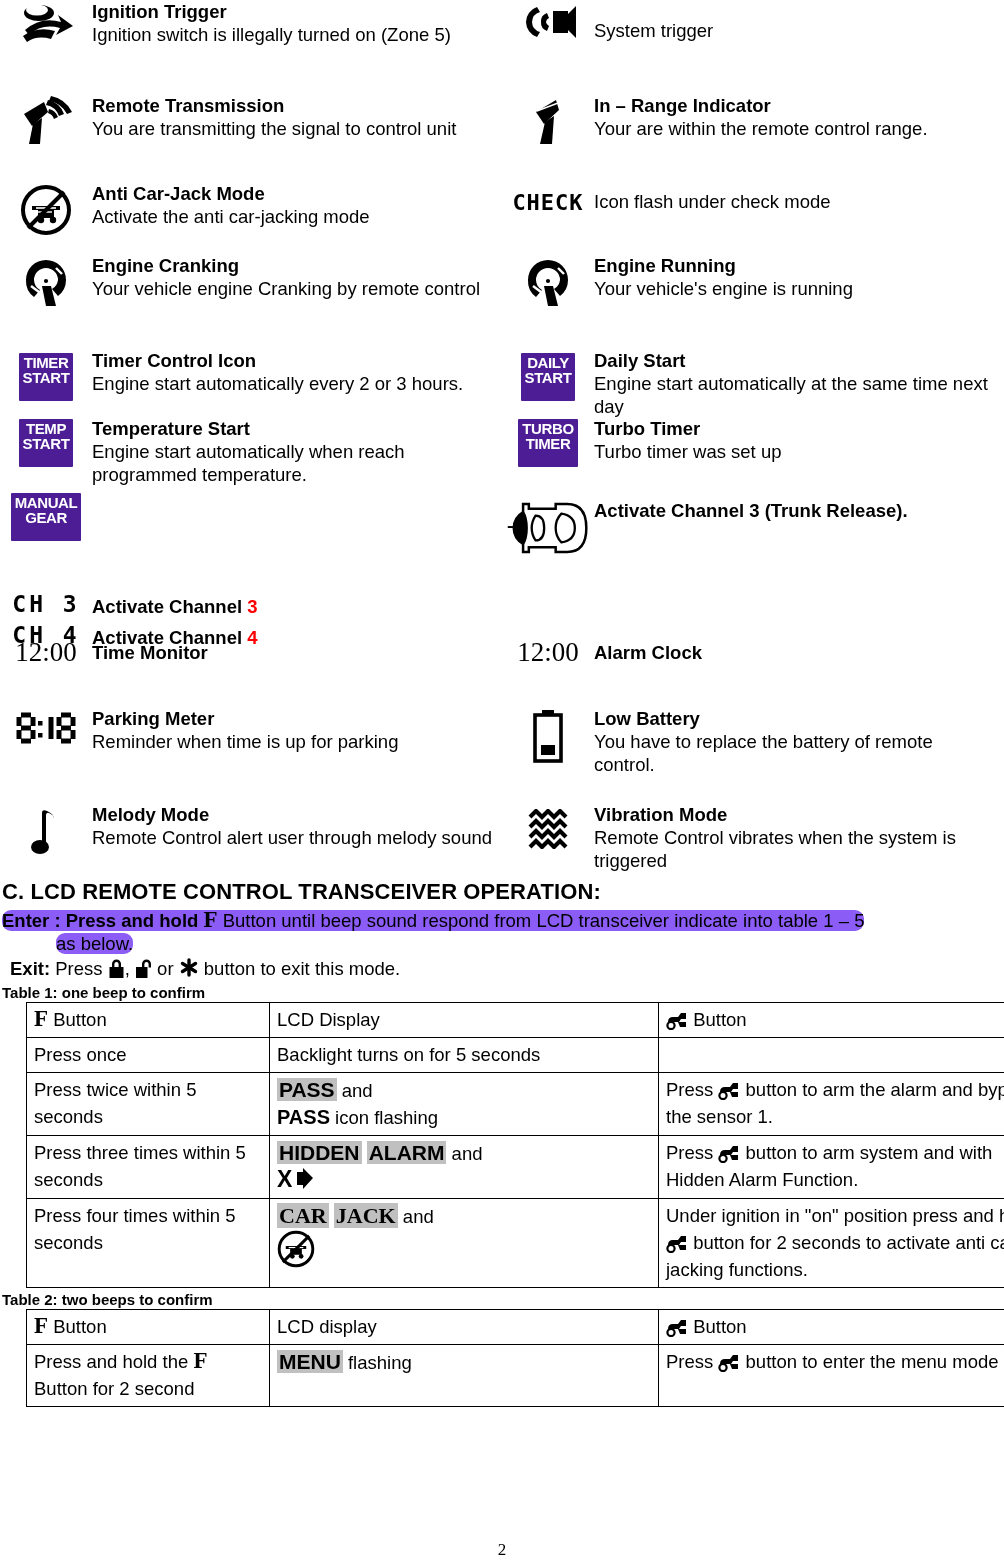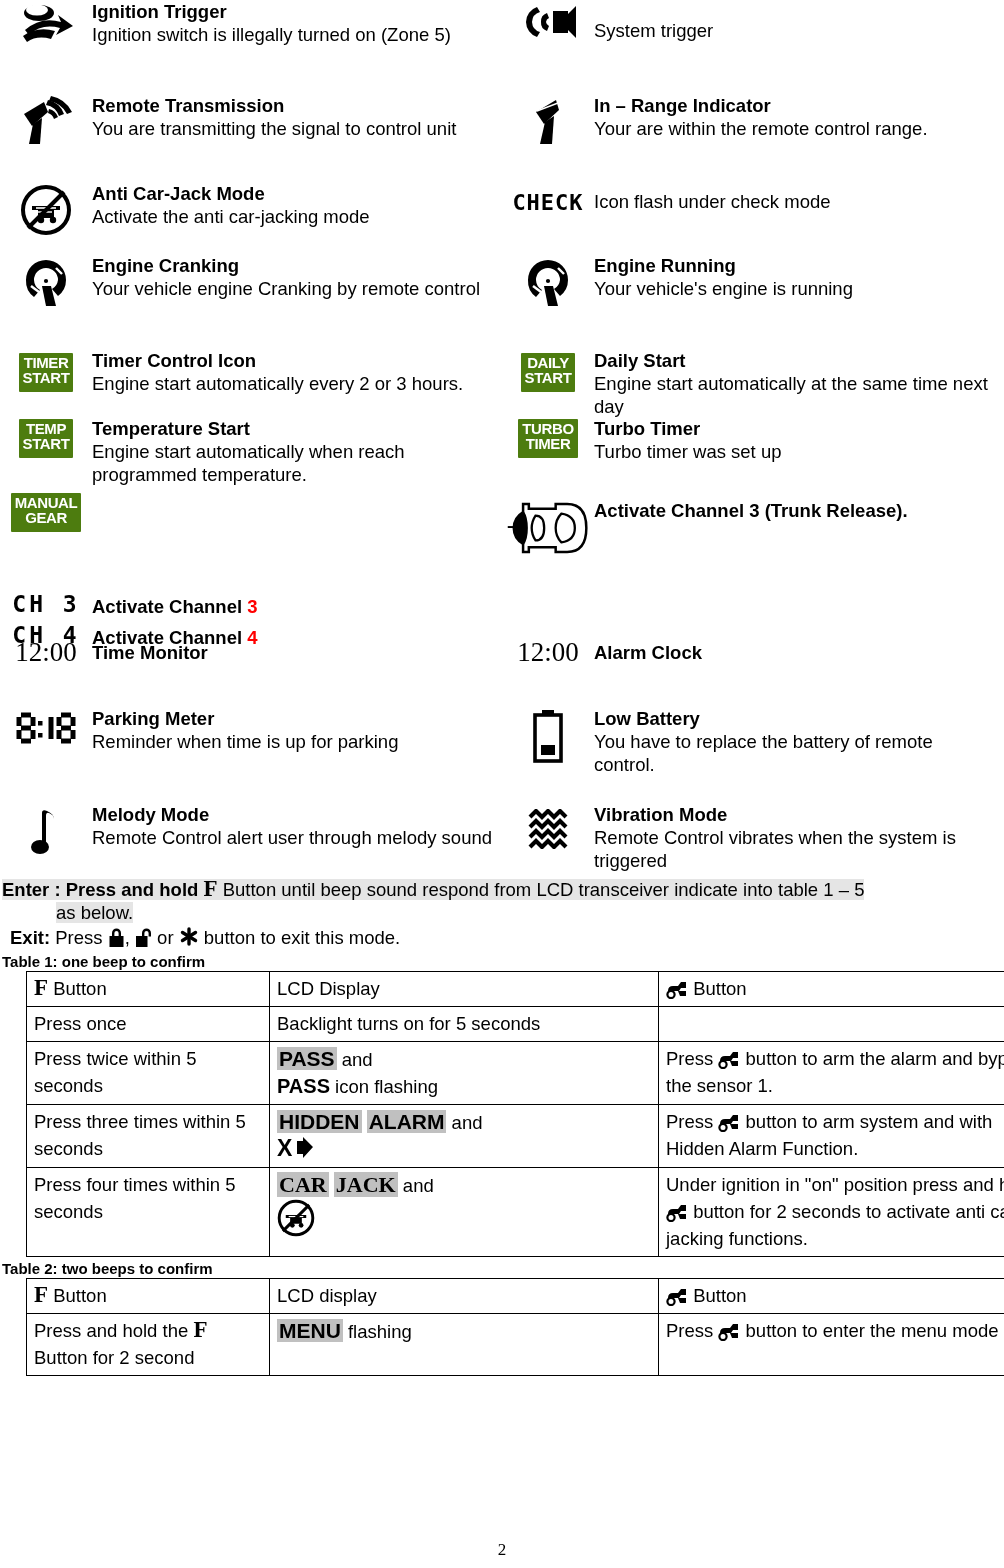--- a/index.html
+++ b/index.html
@@ -56,29 +56,29 @@
     padding-top: 0px;
   }
   .desc .t {
     font-weight: bold;
     display: block;
   }
   .desc .d { display: block; }
   .desc .just { text-align: justify; }
   .red { color: #ff0000; }
   .lcdblock {
-    background: #4d7c0f;
+    background: #4c1d95;
     color: #fff;
     font-family: "Liberation Sans", sans-serif;
     font-weight: bold;
     font-size: 15px;
     line-height: 15px;
     letter-spacing: -0.4px;
     text-align: center;
-    padding: 2px 4px 7px 4px;
+    padding: 2px 4px 16px 4px;
     border-radius: 1px;
     display: inline-block;
   }
   .lcdblock span { display: block; }
   .checkword {
     font-family: "DejaVu Sans Mono", monospace;
     font-weight: bold;
     font-size: 22px;
     letter-spacing: 1px;
   }
@@ -99,21 +99,21 @@
     font-size: 22px;
     font-weight: bold;
     margin: 2px 0 3px 2px;
     letter-spacing: 0.1px;
   }
   .enter-line {
     font-size: 18.5px;
     line-height: 23px;
     margin: 0 0 0 2px;
   }
-  .hl { background: #e5e5e5; }
+  .hl { background: #8b5cf6; border-radius: 9px; }
   .bld { font-weight: bold; }
   .fbtn {
     font-family: "Liberation Serif", serif;
     font-weight: bold;
     font-size: 23px;
     line-height: 1;
   }
   .exit-line {
     font-size: 18.5px;
     line-height: 24px;
@@ -487,20 +487,21 @@
           </svg>
         </div>
         <div class="desc">
           <span class="t">Vibration Mode</span>
           <span class="d">Remote Control vibrates when the system is triggered</span>
         </div>
       </div>
     </div>
   </div>
 
+  <div class="sect-head">C.  LCD REMOTE CONTROL TRANSCEIVER OPERATION:</div>
 
   <div class="enter-line">
     <span class="hl"><span class="bld">Enter : Press and hold</span> <span class="fbtn">F</span>
       <span>Button until beep sound respond from LCD transceiver indicate into table 1 – 5</span></span><br>
     <span style="display:inline-block;width:54px;"></span><span class="hl">as below.</span>
   </div>
 
   <div class="exit-line">
     <span class="bld">Exit:</span>
     <span>Press</span>

